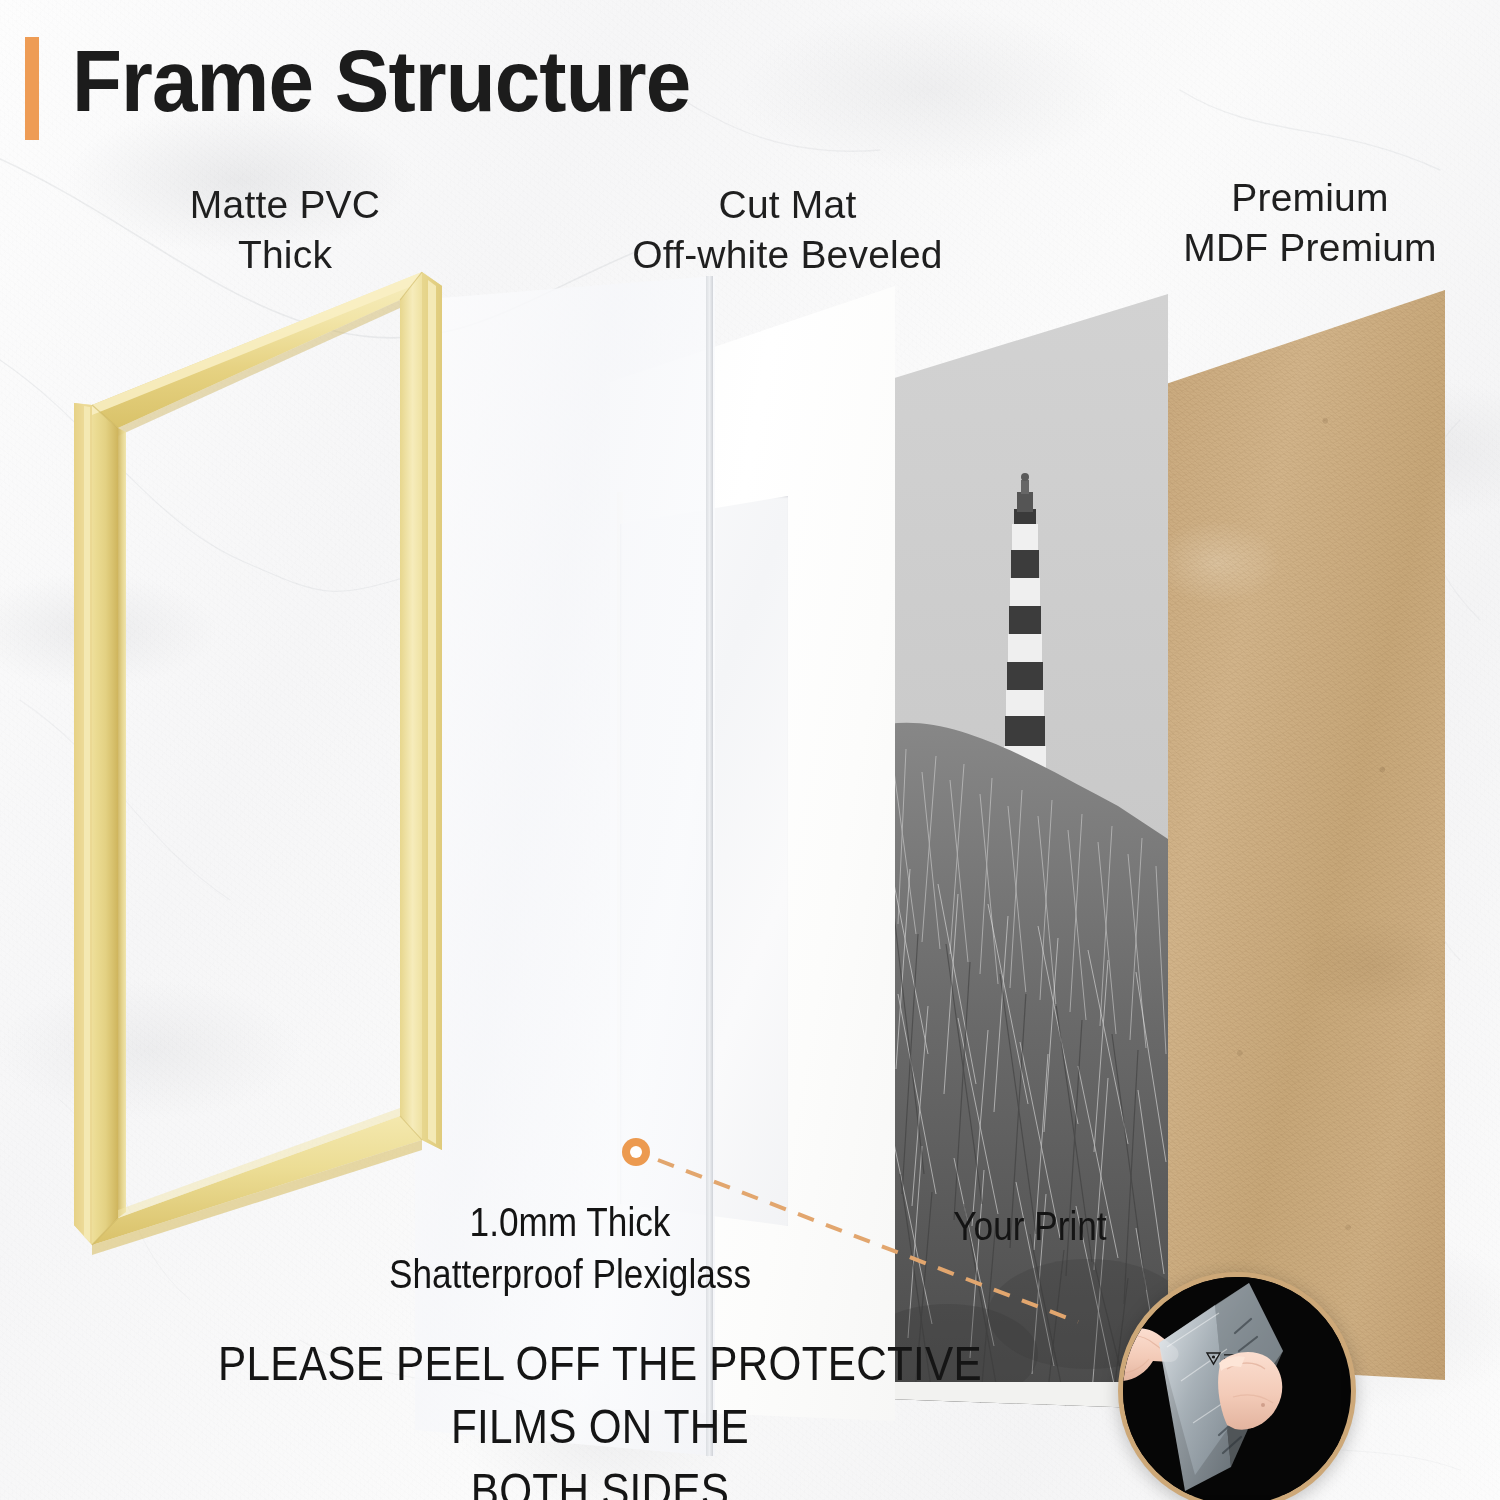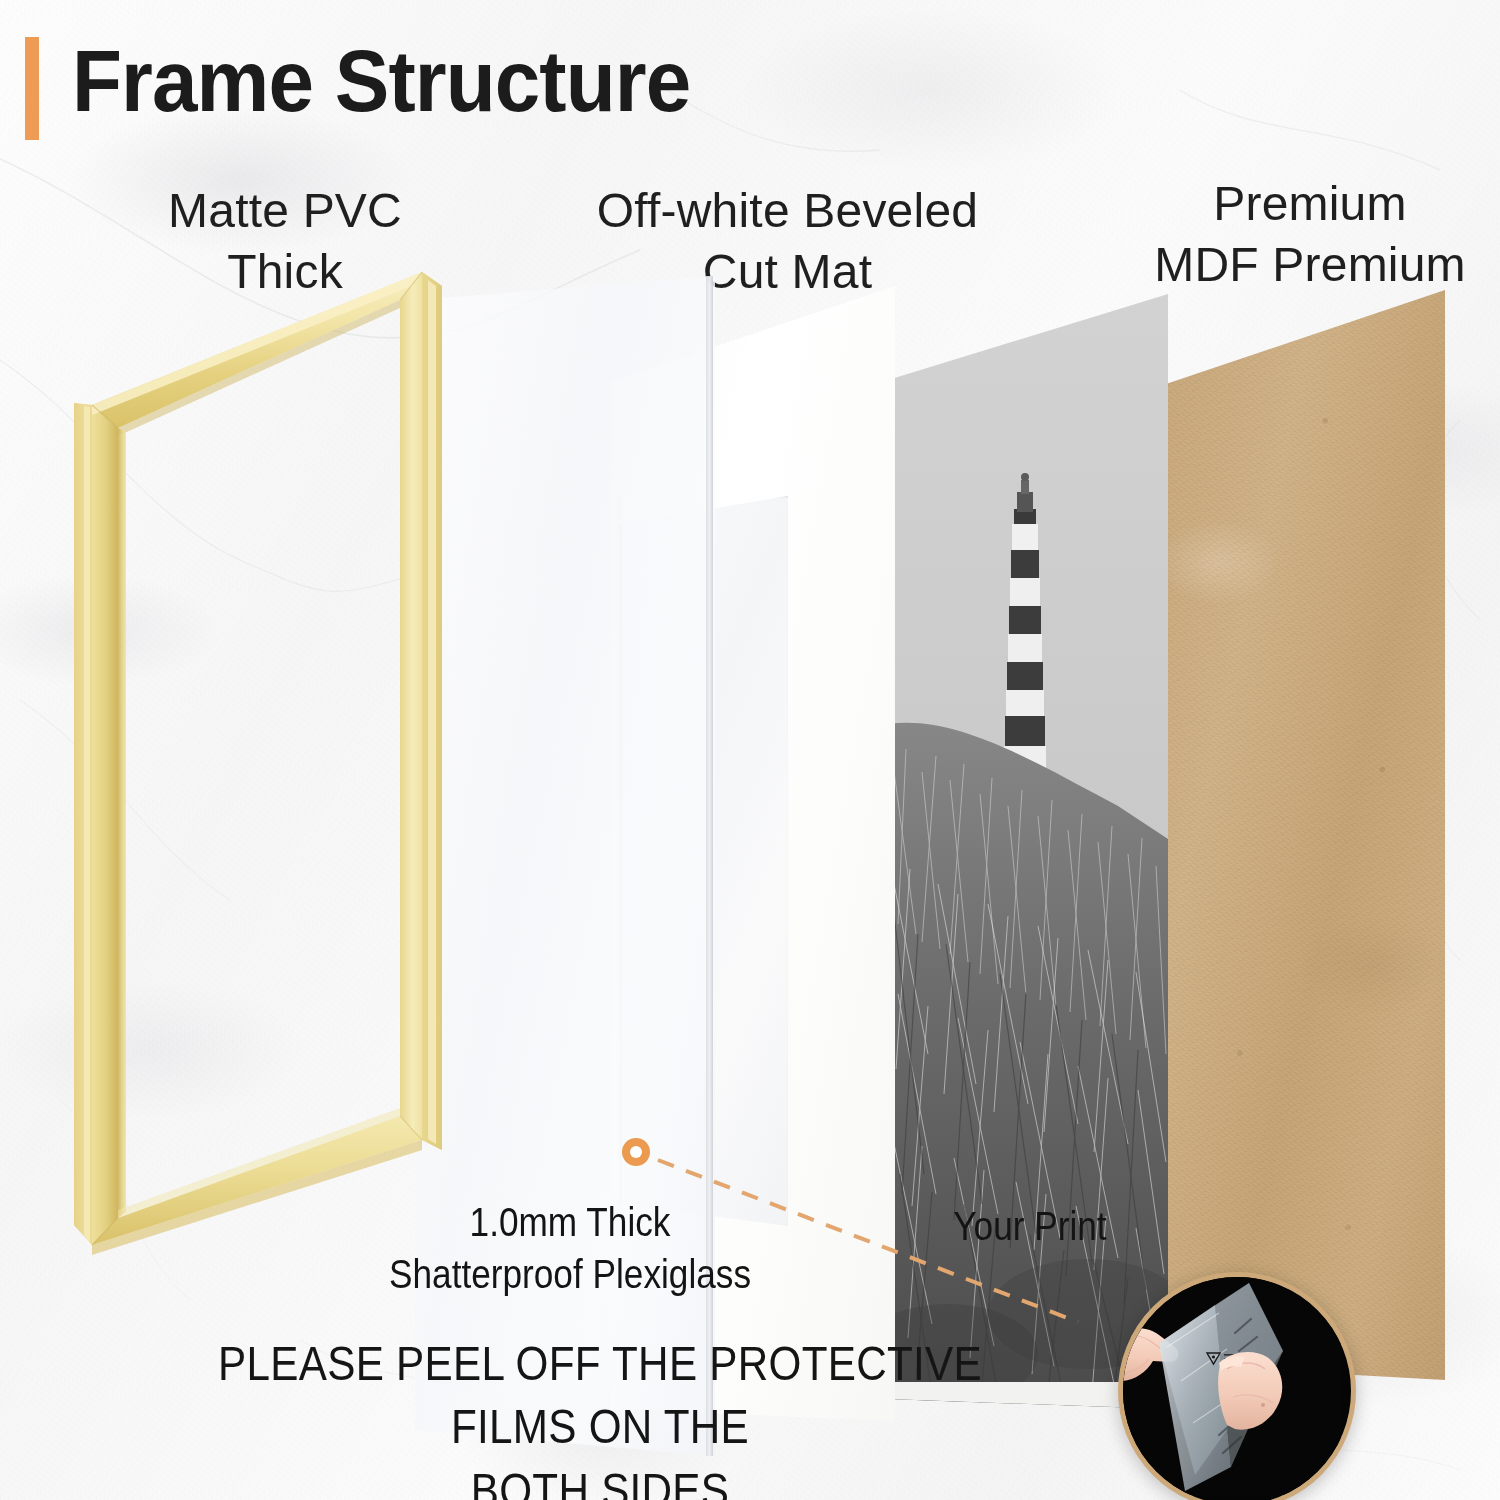--- a/index.html
+++ b/index.html
@@ -37,21 +37,21 @@
   .accent-bar{position:absolute;left:25px;top:37px;width:14px;height:103px;background:#ee9c55;}
   .title{
     position:absolute;left:72px;top:30px;
     font-size:88px;font-weight:700;color:#1c1c1c;letter-spacing:-1px;
     transform:scaleX(.93);transform-origin:left center;white-space:nowrap;
   }
 
   
   .top-label{
     position:absolute;text-align:center;color:#1f1f1f;
-    font-size:48px;line-height:1.28;font-weight:400;letter-spacing:.2px;
+    font-size:39px;line-height:1.28;font-weight:400;letter-spacing:.2px;
   }
   .top-label span{display:block;}
   #label-frame{left:105px;top:180px;width:360px;}
   #label-mat{left:555px;top:180px;width:465px;}
   #label-mdf{left:1130px;top:173px;width:360px;}
 
   
   .bot-label{
     position:absolute;text-align:center;color:#141414;
     font-size:40px;line-height:1.30;font-weight:400;
@@ -194,22 +194,22 @@
   <div class="grain"></div>
 
   <div class="accent-bar"></div>
   <div class="title">Frame Structure</div>
 
   <div class="top-label" id="label-frame">
     <span>Matte PVC</span>
     <span>Thick</span>
   </div>
   <div class="top-label" id="label-mat">
+    <span>Cut Mat</span>
     <span>Off-white Beveled</span>
-    <span>Cut Mat</span>
   </div>
   <div class="top-label" id="label-mdf">
     <span>Premium</span>
     <span>MDF Premium</span>
   </div>
 
   <div class="layer" id="mdf-side"></div>
   <div class="layer" id="mdf"></div>
   <div class="layer" id="mdf-speckle"></div>
 

